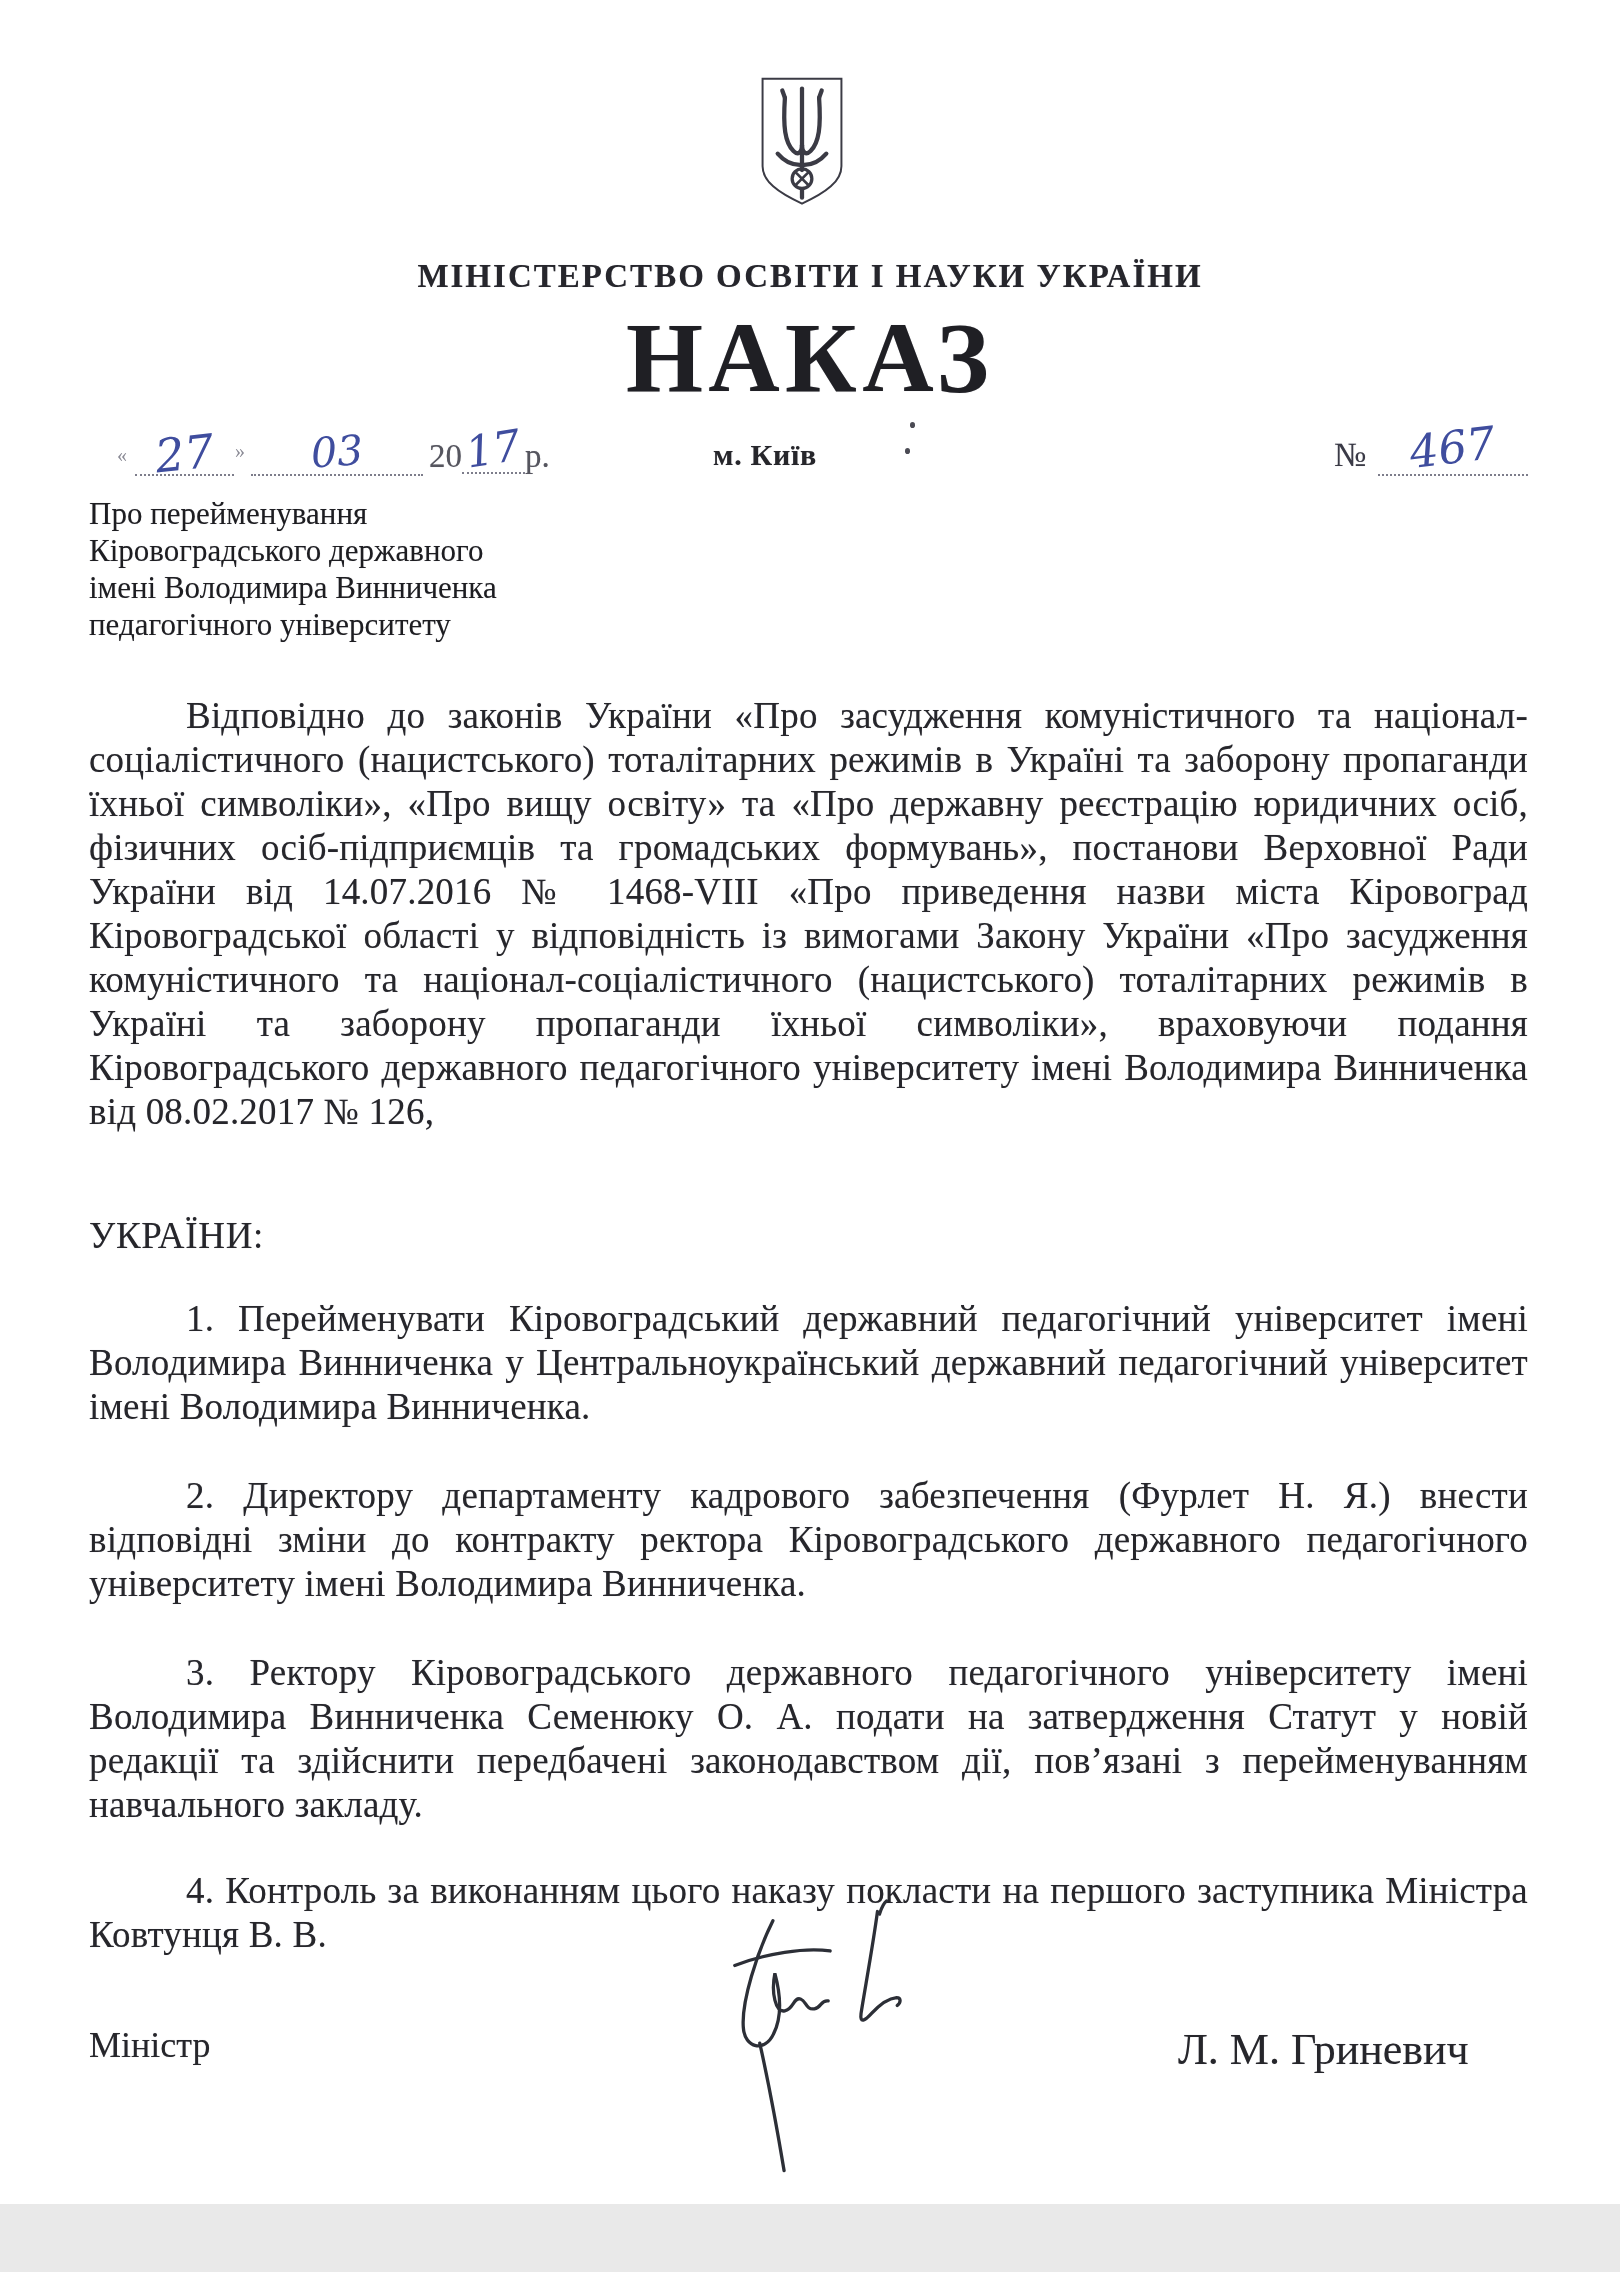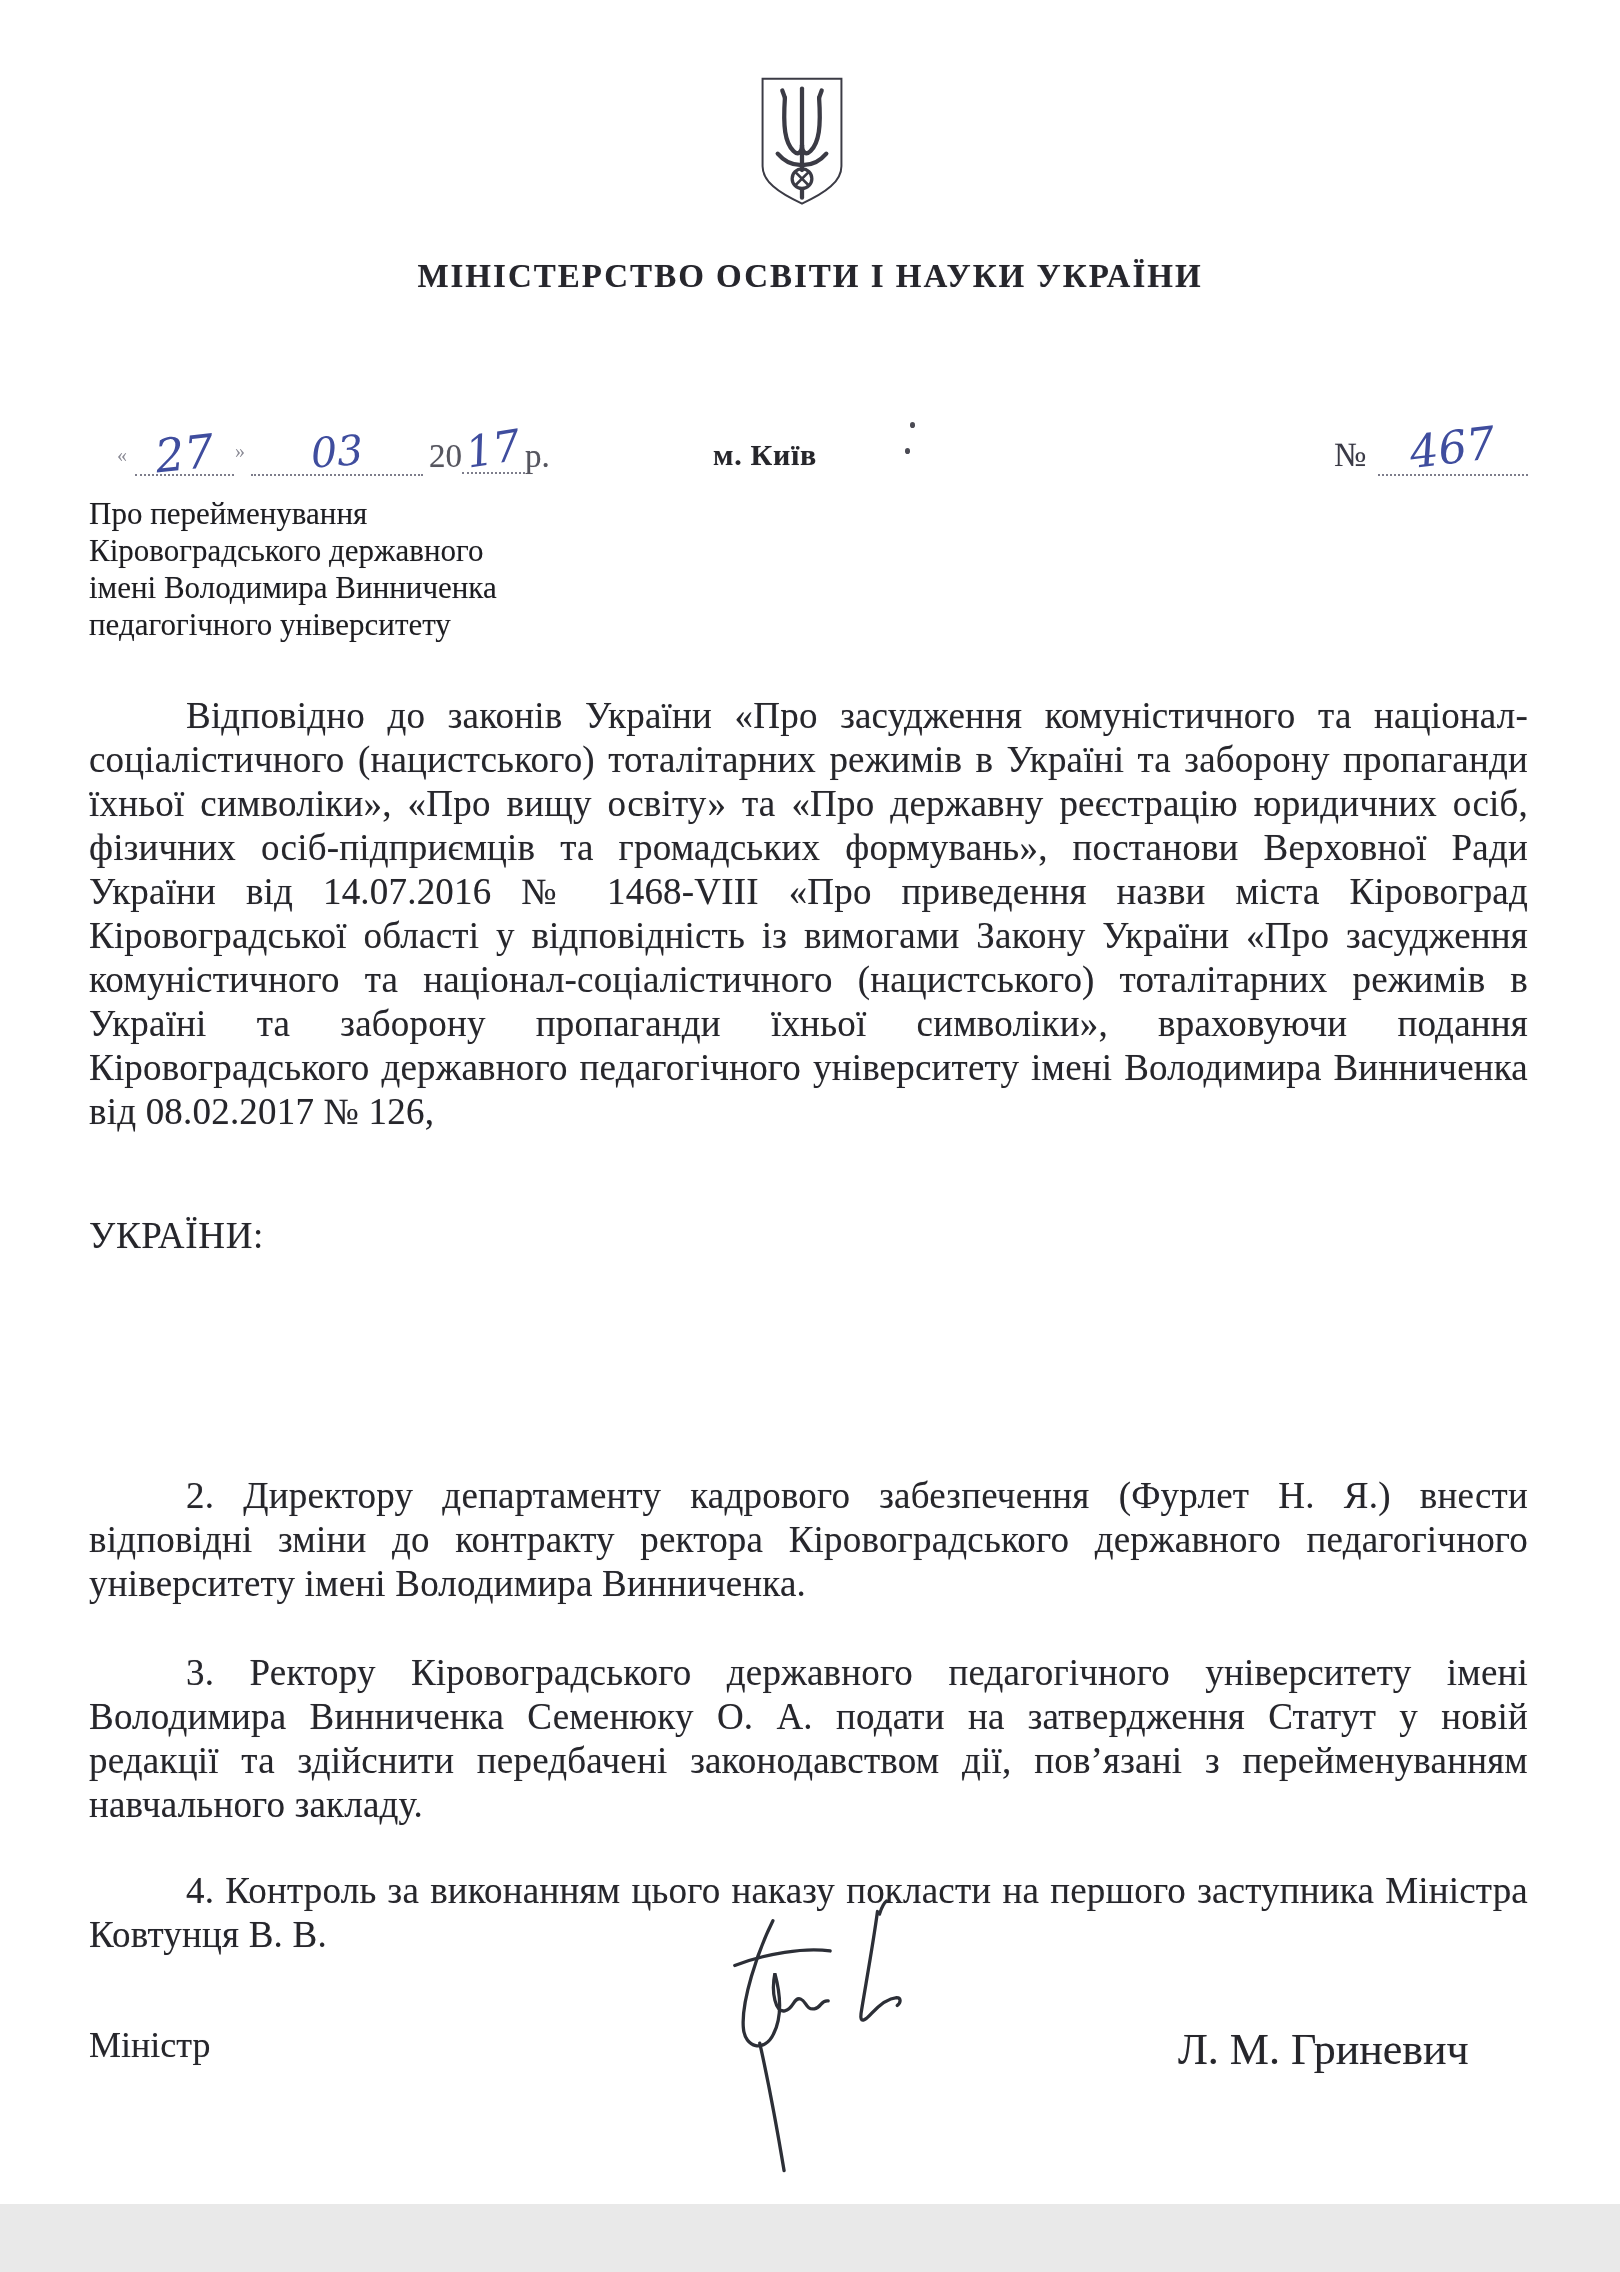--- a/index.html
+++ b/index.html
@@ -96,20 +96,21 @@
         <path d="M33,121 C45,135 58,139 70,138"></path>
         <path d="M107,121 C95,135 82,139 70,138"></path>
         <circle cx="70" cy="159" r="15" stroke-width="5"></circle>
         <path stroke-width="4" d="M60,149 L80,169 M80,149 L60,169"></path>
         <path d="M70,176 L70,188"></path>
       </g>
     </g>
   </svg>
 
   <div class="ministry printed">МІНІСТЕРСТВО ОСВІТИ І НАУКИ УКРАЇНИ</div>
+  <div class="doc-title printed">НАКАЗ</div>
 
   <div class="meta-row">
     <span class="q" style="left:117px;">«</span>
     <span class="blank day-blank">
       <span class="hand">27</span>
     </span>
     <span class="q" style="left:235px;top:26px;">»</span>
 
     <span class="blank month-blank">
       <span class="hand">03</span>
@@ -137,20 +138,21 @@
     <div>Про перейменування</div>
     <div>Кіровоградського державного</div>
     <div>імені Володимира Винниченка</div>
     <div>педагогічного університету</div>
   </div>
 
   <div class="para preamble printed">Відповідно до законів України «Про засудження комуністичного та націонал-соціалістичного (нацистського) тоталітарних режимів в Україні та заборону пропаганди їхньої символіки», «Про вищу освіту» та «Про державну реєстрацію юридичних осіб, фізичних осіб-підприємців та громадських формувань», постанови Верховної Ради України від 14.07.2016 № 1468-VIII «Про приведення назви міста Кіровоград Кіровоградської області у відповідність із вимогами Закону України «Про засудження комуністичного та націонал-соціалістичного (нацистського) тоталітарних режимів в Україні та заборону пропаганди їхньої символіки», враховуючи подання Кіровоградського державного педагогічного університету імені Володимира Винниченка від 08.02.2017 № 126,</div>
 
   <div class="decree-word printed">УКРАЇНИ:</div>
 
+  <div class="para item-1 printed">1. Перейменувати Кіровоградський державний педагогічний університет імені Володимира Винниченка у Центральноукраїнський державний педагогічний університет імені Володимира Винниченка.</div>
   <div class="para item-2 printed">2. Директору департаменту кадрового забезпечення (Фурлет Н. Я.) внести відповідні зміни до контракту ректора Кіровоградського державного педагогічного університету імені Володимира Винниченка.</div>
   <div class="para item-3 printed">3. Ректору Кіровоградського державного педагогічного університету імені Володимира Винниченка Семенюку О. А. подати на затвердження Статут у новій редакції та здійснити передбачені законодавством дії, пов’язані з перейменуванням навчального закладу.</div>
   <div class="para item-4 printed">4. Контроль за виконанням цього наказу покласти на першого заступника Міністра Ковтунця В. В.</div>
 
   <div class="signoff-position printed">Міністр</div>
 
   <svg class="sig" viewBox="0 0 520 450">
     <g fill="none" stroke="#2c2f37" stroke-width="5" stroke-linecap="round">
       <path d="M196,52 C172,100 148,175 151,214 C153,247 184,252 197,224 C211,196 206,158 199,132 C193,162 200,192 214,189 C228,186 227,168 238,171 C247,174 246,188 259,186 C270,184 269,172 280,174"></path>
       <path d="M138,120 C185,102 245,92 283,98"></path>

